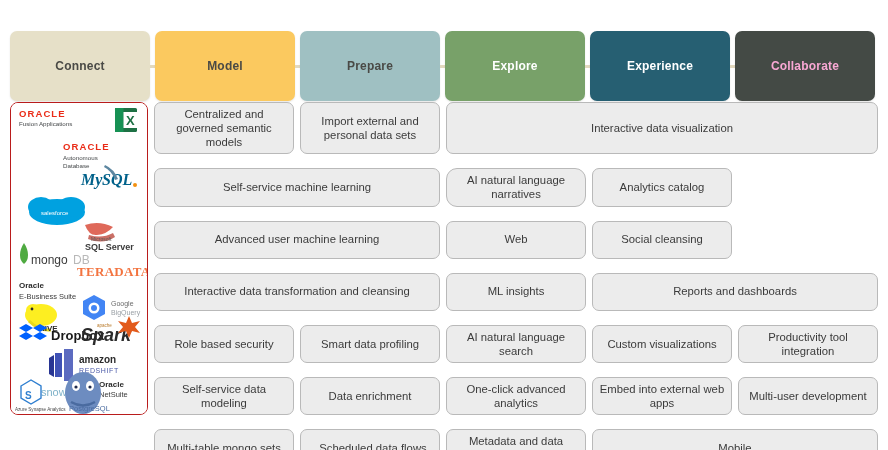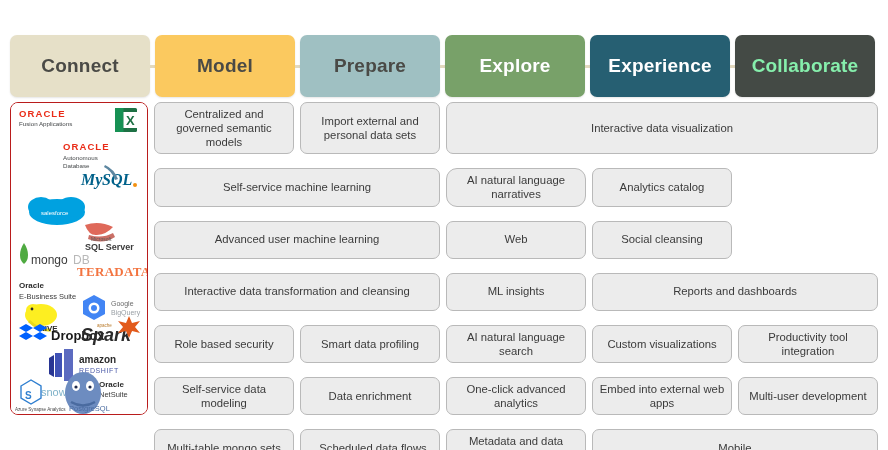--- a/index.html
+++ b/index.html
@@ -14,24 +14,24 @@
   
   .tabs {
     position: absolute;
     left: 10px; top: 35px;
     width: 868px; height: 62px;
     display: flex;
     gap: 0;
   }
   .tab-wrap { position: relative; display: flex; align-items: center; }
   .tab {
-    height: 62px;
+    height: 70px;
     border-radius: 7px;
     display: flex; align-items: center; justify-content: center;
-    font-size: 19px;
+    font-size: 12px;
     font-weight: bold;
     letter-spacing: .2px;
     box-shadow: 0 1px 2px rgba(0,0,0,.10);
   }
   .connector {
     height: 3px;
     background: #e3d9bf;
     flex: 0 0 auto;
   }
 
@@ -90,21 +90,21 @@
       </div>
       <div class="tab-wrap">
         <div class="tab" style="width: 140px; background: rgb(120, 161, 105); color: rgb(255, 255, 255);">Explore</div>
         <div class="connector" style="width: 5px; background: rgb(227, 217, 191);"></div>
       </div>
       <div class="tab-wrap">
         <div class="tab" style="width: 140px; background: rgb(38, 95, 114); color: rgb(255, 255, 255);">Experience</div>
         <div class="connector" style="width: 5px; background: rgb(227, 217, 191);"></div>
       </div>
       <div class="tab-wrap">
-        <div class="tab" style="width: 140px; background: rgb(68, 74, 69); color: #86efac;">Collaborate</div>
+        <div class="tab" style="width: 140px; background: rgb(68, 74, 69); color: #f9a8d4;">Collaborate</div>
       </div>
     </div>
 
   <div class="logo-panel">
     <svg width="136" height="311" viewBox="0 0 136 311" xmlns="http://www.w3.org/2000/svg">
       <rect width="136" height="311" fill="#ffffff"></rect>
 
       <text x="8" y="14" font-family="Liberation Sans, sans-serif" font-size="9.5" font-weight="bold" fill="#ea2b17" letter-spacing="1.1">ORACLE</text>
       <text x="8" y="23" font-family="Liberation Sans, sans-serif" font-size="6.2" fill="#45484a">Fusion Applications</text>
 

